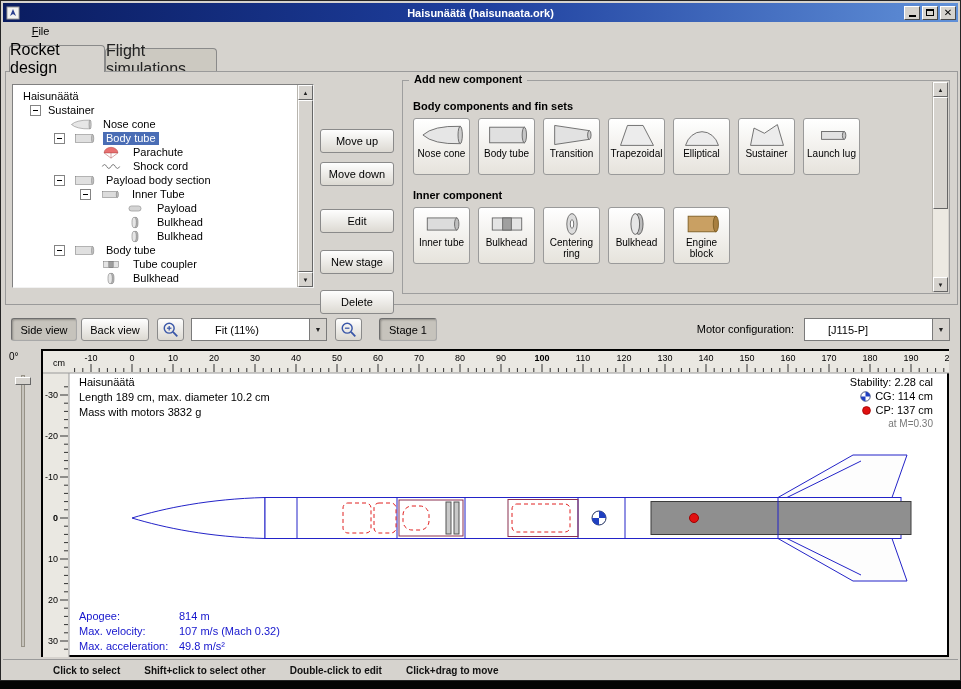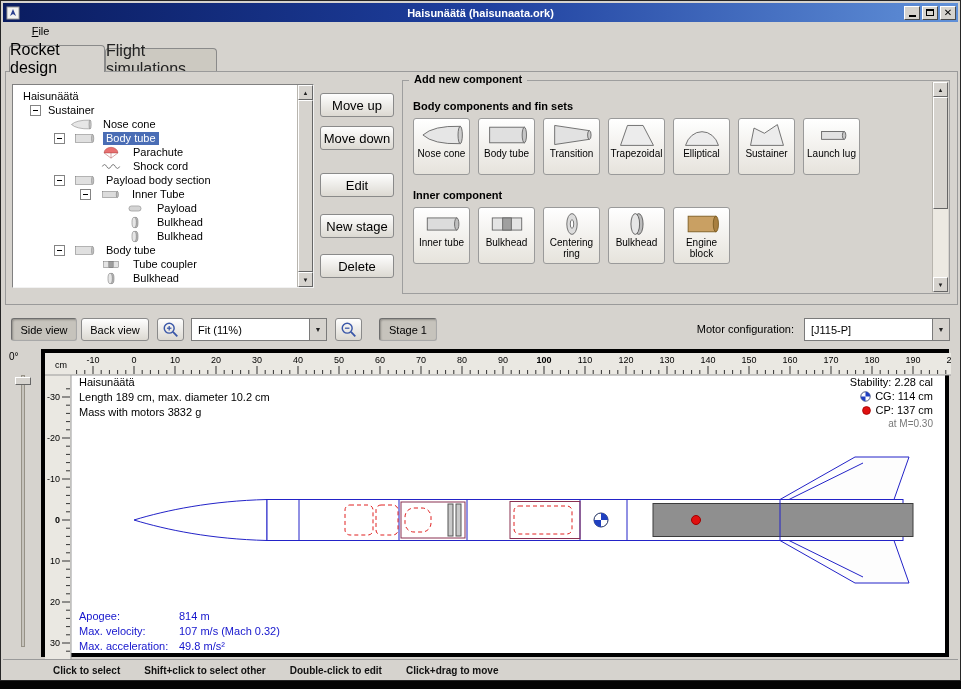--- a/index.html
+++ b/index.html
@@ -45,51 +45,51 @@
   .tree-row.selected .tree-label{background:var(--sel);color:#fff;}
 
   
   .vscroll{position:absolute;top:0;right:0;bottom:0;width:16px;background:#ece9e2;border-left:1px solid #b8b5ae;}
   .sb-btn{position:absolute;left:0;width:15px;height:15px;background:#d6d3ce;border:1px solid;border-color:#fff #666 #666 #fff;
     display:flex;align-items:center;justify-content:center;font-size:6px;color:#222;}
   .sb-up{top:0;}.sb-down{bottom:0;}
   .sb-thumb{position:absolute;left:0;width:15px;background:#d6d3ce;border:1px solid;border-color:#fff #666 #666 #fff;}
 
   
-  .act-btn{position:absolute;left:314px;width:74px;height:24px;font-size:13px;}
+  .act-btn{position:absolute;left:314px;width:74px;height:24px;font-size:11px;margin-top:36px;}
   .btn{background:linear-gradient(#fefefe,#dcd9d2);border:1px solid #8a8a8a;border-radius:3px;
     display:flex;align-items:center;justify-content:center;color:#000;}
   .btn.pressed{background:#c6c3bc;border-color:#6e6e6e #a8a8a8 #a8a8a8 #6e6e6e;box-shadow:inset 1px 1px 2px rgba(0,0,0,.28);}
 
   
   .group-box{position:absolute;left:396px;top:8px;width:548px;height:214px;border:1px solid #9e9e9e;}
   .group-title{position:absolute;top:-8px;left:6px;background:#d6d3ce;padding:0 5px;font-weight:bold;font-size:11px;}
   .comp-groups{position:absolute;left:10px;top:18px;right:22px;}
   .comp-group-label{font-weight:bold;font-size:11px;line-height:15px;margin-bottom:4px;}
   .comp-row{display:flex;gap:8px;margin-bottom:13px;}
   .comp-btn{width:57px;height:57px;background:linear-gradient(#ffffff,#e6e3dc);border:1px solid #9a9a9a;border-radius:3px;
     display:flex;flex-direction:column;align-items:center;padding-top:3px;}
   .comp-icon svg{width:46px;height:26px;display:block;}
   .comp-label{font-size:10px;line-height:11px;text-align:center;}
 
   
   .toolbar-btn{position:absolute;top:317px;height:23px;font-size:11px;}
   .combo{position:absolute;top:317px;height:23px;border:1px solid #7a7a7a;background:#fff;display:flex;align-items:stretch;font-size:11px;}
-  .combo-text{flex:1;display:flex;align-items:center;padding:0 6px;white-space:nowrap;overflow:hidden;}
+  .combo-text{flex:1;display:flex;align-items:center;padding:0 23px;white-space:nowrap;overflow:hidden;}
   .combo-arrow{width:17px;background:#d6d3ce;border-left:1px solid #7a7a7a;display:flex;align-items:center;justify-content:center;font-size:7px;color:#222;}
   .tool-label{position:absolute;top:322px;font-size:11px;}
 
   
   .rot-slider{position:absolute;left:6px;top:350px;width:30px;height:302px;}
   .rot-value{font-size:10px;padding-left:2px;}
   .rot-track{position:absolute;left:14px;top:24px;bottom:6px;width:4px;background:#c6c3bc;border:1px solid #979287;}
   .rot-handle{position:absolute;left:8px;top:26px;width:16px;height:8px;background:#d6d3ce;border:1px solid;border-color:#fff #666 #666 #fff;}
 
   
-  .view-panel{position:absolute;left:40px;top:348px;width:908px;height:308px;background:#fff;border:4px solid #000000;}
+  .view-panel{position:absolute;left:40px;top:348px;width:908px;height:308px;background:#fff;border:2px solid #000000;}
   .figure-layer{position:absolute;left:40px;top:348px;width:908px;height:308px;pointer-events:none;font-size:11px;}
   .fig-info{position:absolute;left:38px;top:26px;line-height:15px;color:#000;}
   .fig-legend{position:absolute;right:16px;top:26px;display:flex;flex-direction:column;align-items:flex-end;line-height:14px;}
   .leg-row{display:flex;align-items:center;gap:4px;}
   .leg-icon{width:11px;height:11px;}
   .leg-mach{font-size:10px;color:#787878;}
   .fig-flight{position:absolute;left:38px;top:260px;color:var(--flight);line-height:15px;}
   .fl-row{display:flex;}
   .fl-label{width:100px;}
   svg text{font-family:"Liberation Sans","DejaVu Sans",sans-serif;}

